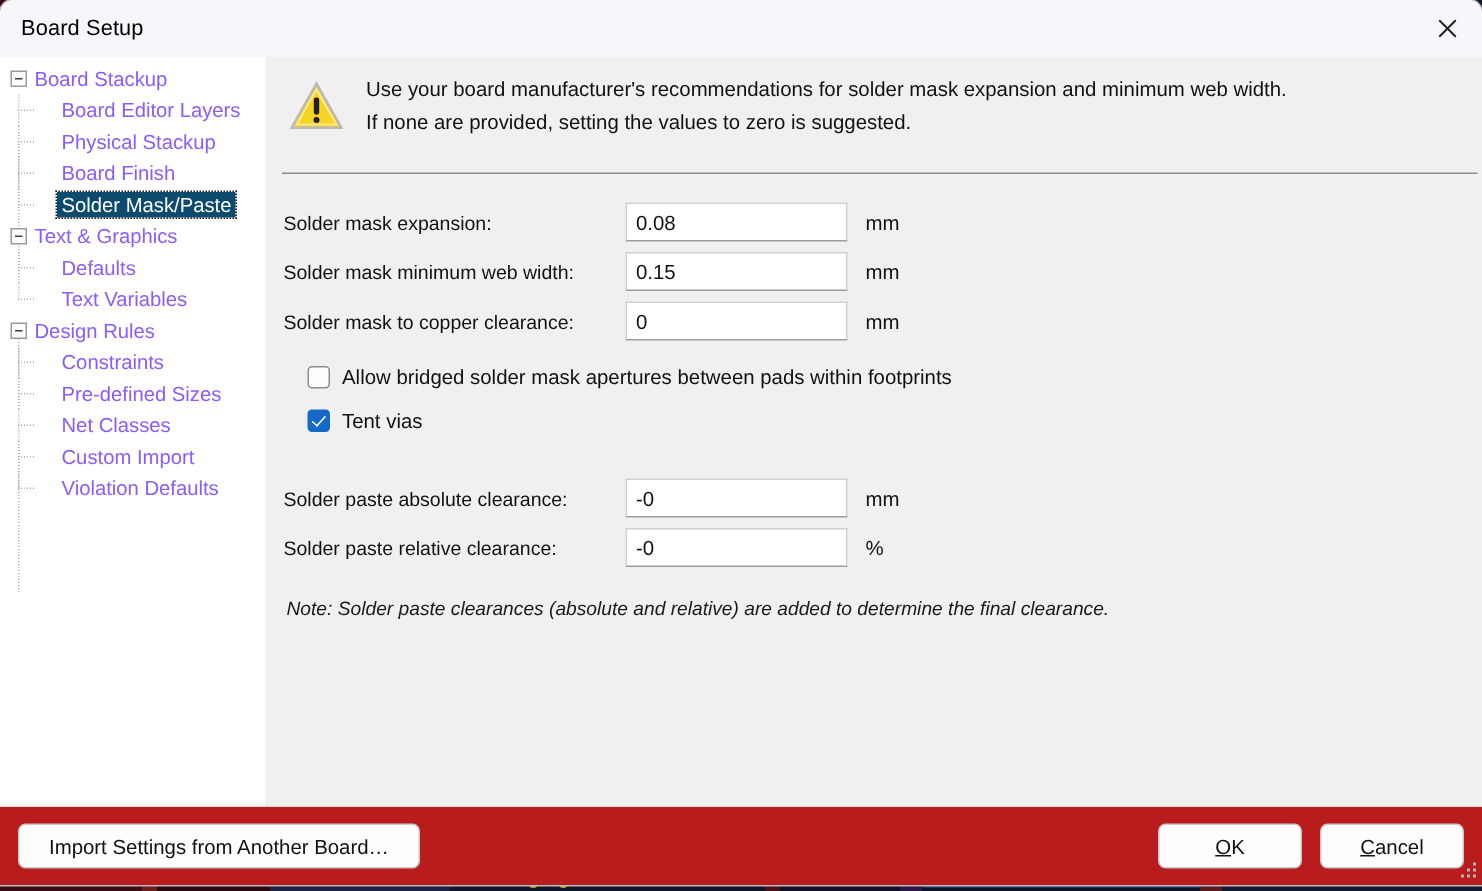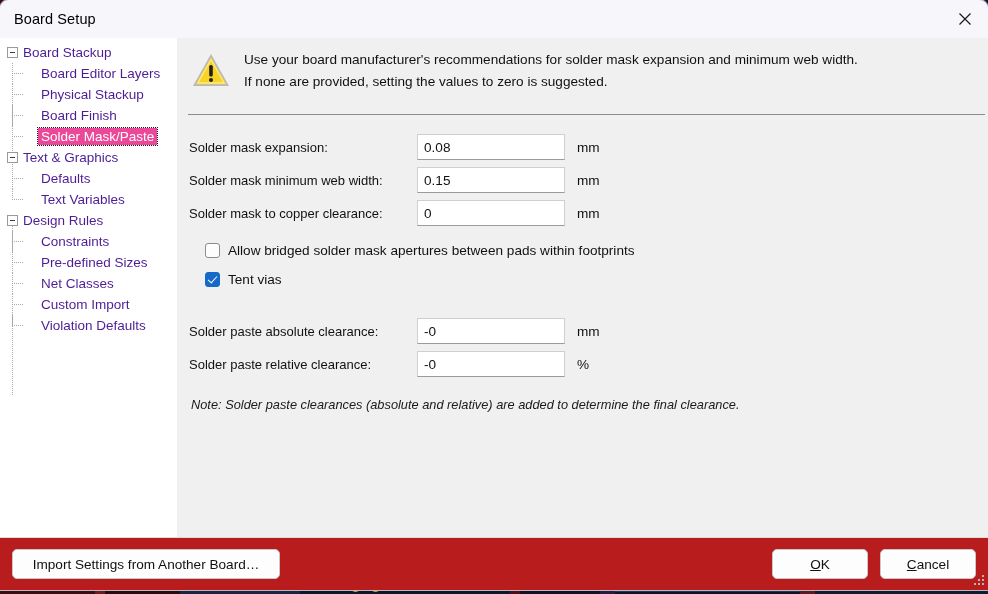--- a/index.html
+++ b/index.html
@@ -90,28 +90,28 @@
   }
   .tree-row {
     height: 21px;
     display: flex; align-items: center;
     position: relative;
     white-space: nowrap;
     cursor: default;
   }
   .tree-row .label {
     font-size: 13.5px;
-    color: #4c1d95;
+    color: #8b5cf6;
     padding: 0 3px;
     line-height: 17px;
   }
   .tree-row.root .label { padding-left: 2px; }
   .tree-row.child .label { margin-left: 0; }
   .tree-row.selected .label {
-    background: #ec4899;
+    background: #0c4a6e;
     color: #ffffff;
     outline: 1px dotted #1a1a1a;
     outline-offset: 0px;
     text-align: right;
   }
   
   .expander {
     width: 11px; height: 11px;
     border: 1px solid #9a9a9a;
     background: #fdfdfd;

